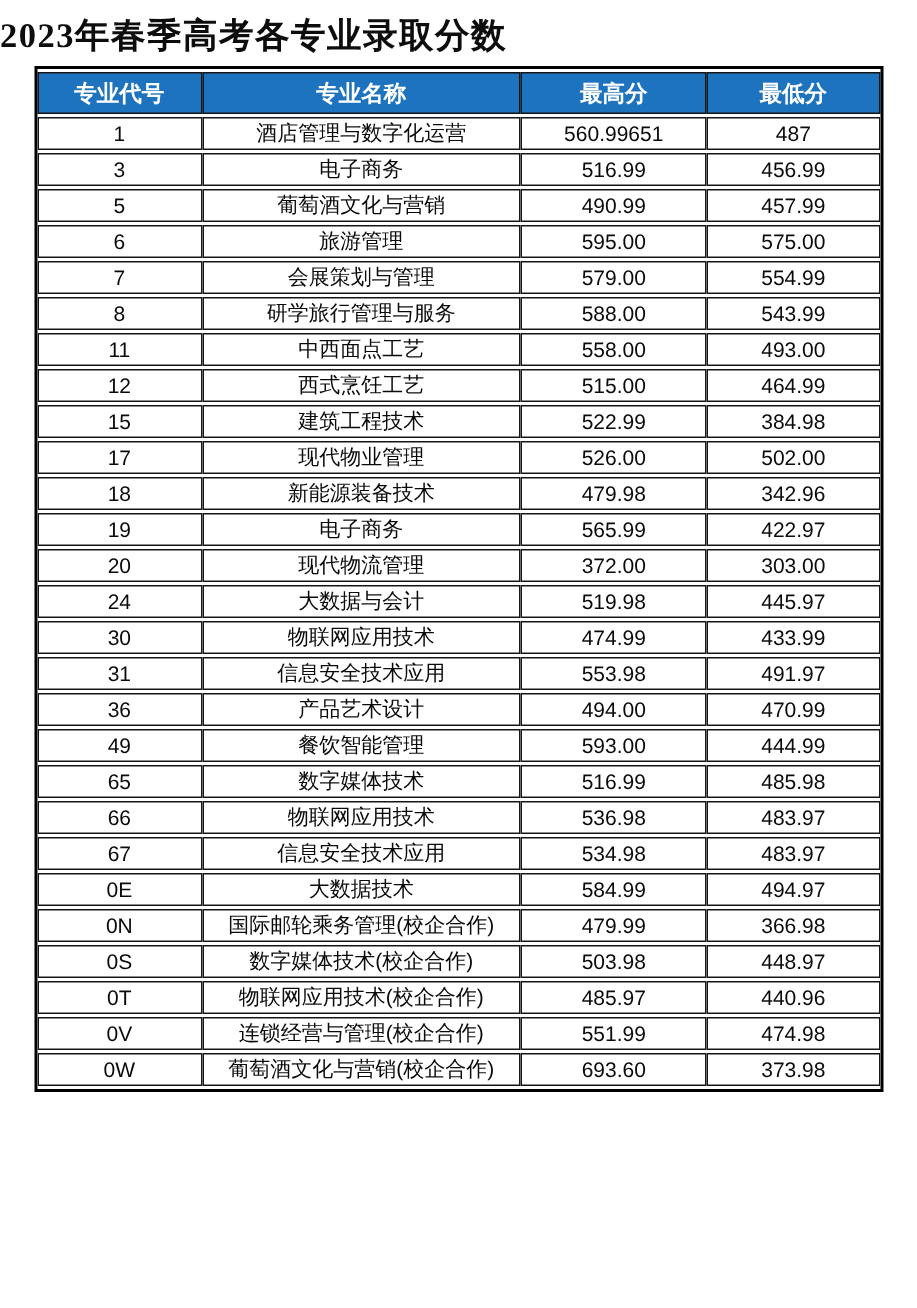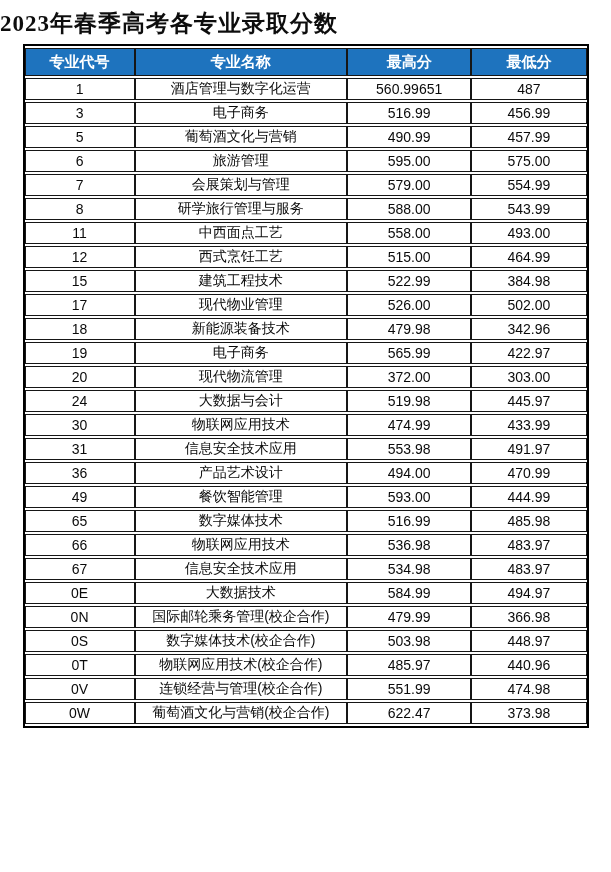--- a/index.html
+++ b/index.html
@@ -238,20 +238,20 @@
   </tr>
           <tr>
     <td>0V</td>
     <td>连锁经营与管理(校企合作)</td>
     <td>551.99</td>
     <td>474.98</td>
   </tr>
           <tr>
     <td>0W</td>
     <td>葡萄酒文化与营销(校企合作)</td>
-    <td>622.47</td>
+    <td>693.60</td>
     <td>373.98</td>
   </tr>
         </tbody>
     </table>
   </div>
 
 </div>
 
 </body></html>

